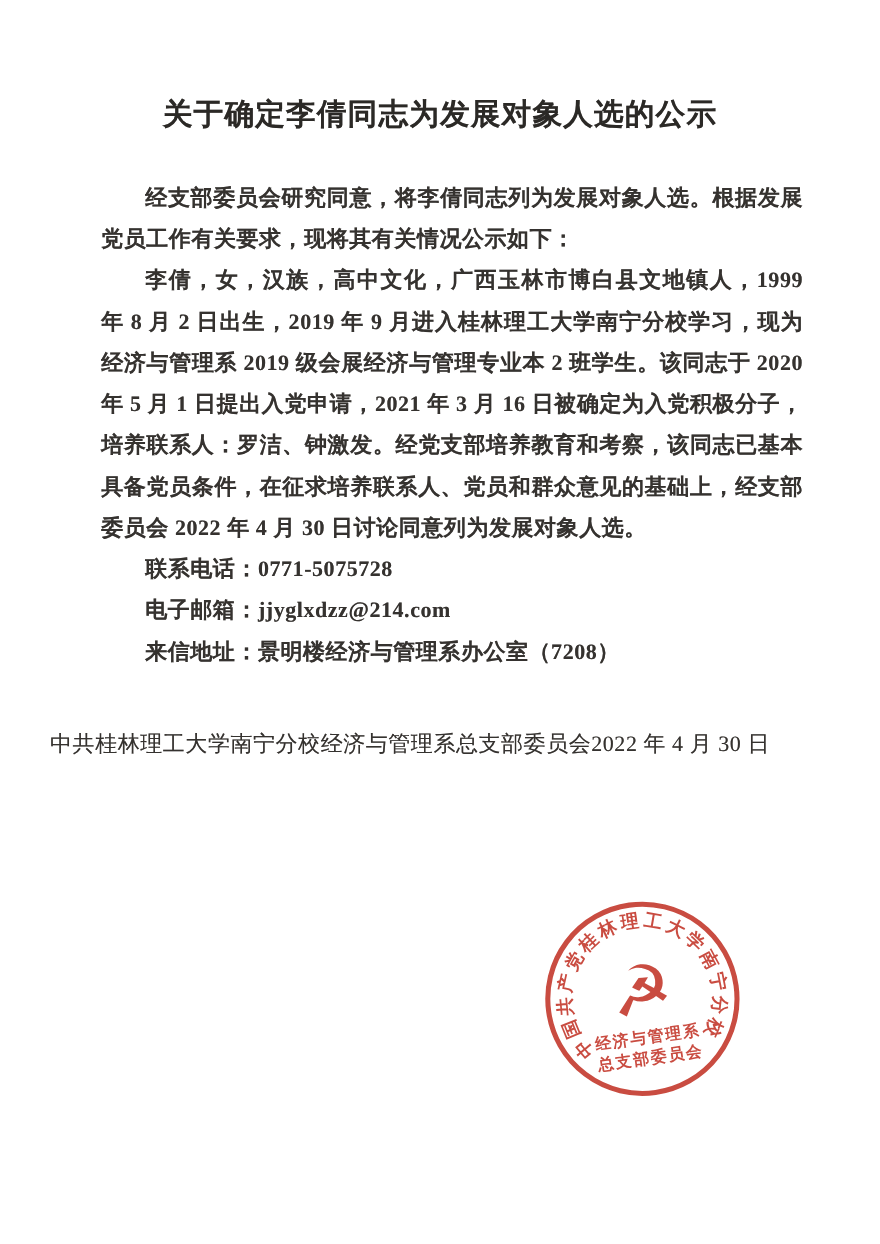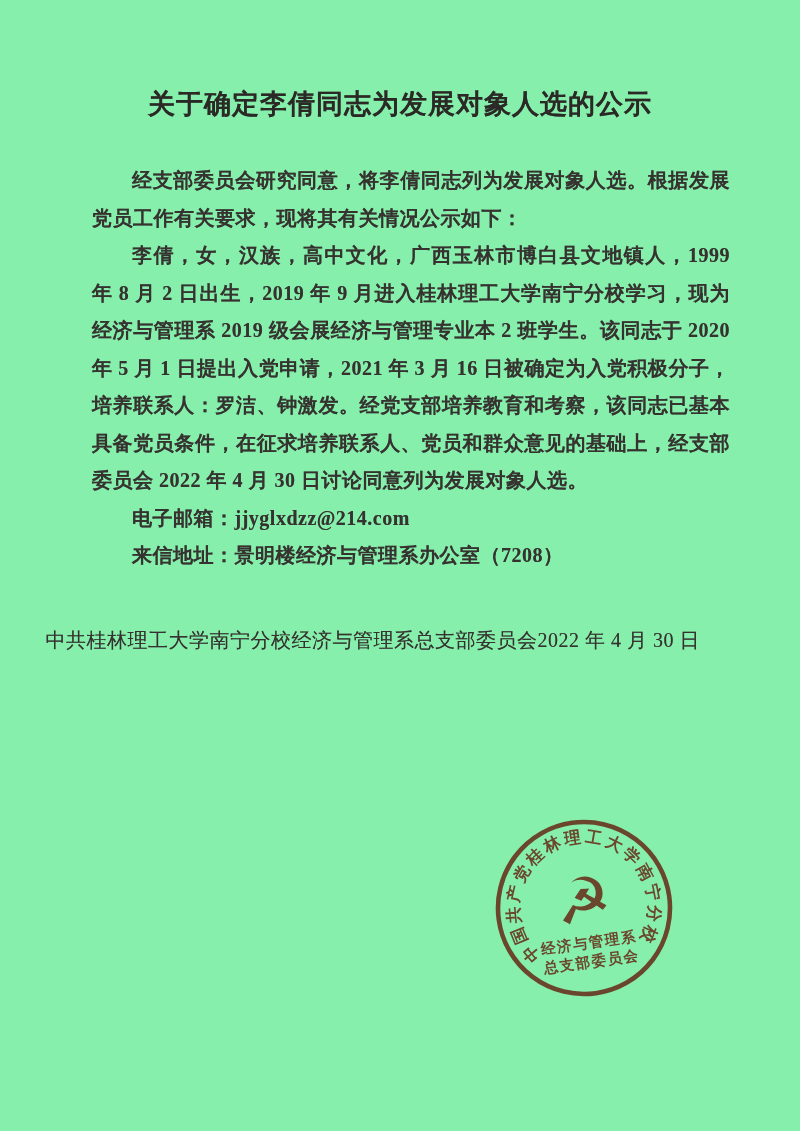--- a/index.html
+++ b/index.html
@@ -1,20 +1,20 @@
 <!DOCTYPE html>
 <html><head>
 <meta charset="utf-8">
 <style>
   html,body{margin:0;padding:0;background:#e8e8e8;}
   .page{
     position:relative;
     width:800px;height:1131px;
     margin:0 auto;
-    background:#86efac;
+    background:#ffffff;
     overflow:hidden;
     font-family:"Liberation Serif","DejaVu Serif",serif;
     color:#35322f;
   }
   .title{
     margin:86px 70px 0 70px;
     text-align:center;
     font-size:27px;
     font-weight:700;
     letter-spacing:1px;
@@ -69,20 +69,21 @@
 </head>
 <body>
 
 <div class="page">
 
   <h1 class="title">关于确定李倩同志为发展对象人选的公示</h1>
 
   <div class="body-text">
     <p>经支部委员会研究同意，将李倩同志列为发展对象人选。根据发展党员工作有关要求，现将其有关情况公示如下：</p>
     <p>李倩，女，汉族，高中文化，广西玉林市博白县文地镇人，1999 年 8 月 2 日出生，2019 年 9 月进入桂林理工大学南宁分校学习，现为经济与管理系 2019 级会展经济与管理专业本 2 班学生。该同志于 2020 年 5 月 1 日提出入党申请，2021 年 3 月 16 日被确定为入党积极分子，培养联系人：罗洁、钟激发。经党支部培养教育和考察，该同志已基本具备党员条件，在征求培养联系人、党员和群众意见的基础上，经支部委员会 2022 年 4 月 30 日讨论同意列为发展对象人选。</p>
+    <p class="contact-line">联系电话：0771-5075728</p>
     <p class="contact-line">电子邮箱：jjyglxdzz@214.com</p>
     <p class="contact-line">来信地址：景明楼经济与管理系办公室（7208）</p>
   </div>
 
   <div class="signature">
     <div>中共桂林理工大学南宁分校</div>
     <div>经济与管理系总支部委员会</div>
     <div>2022 年 4 月 30 日</div>
   </div>
 

